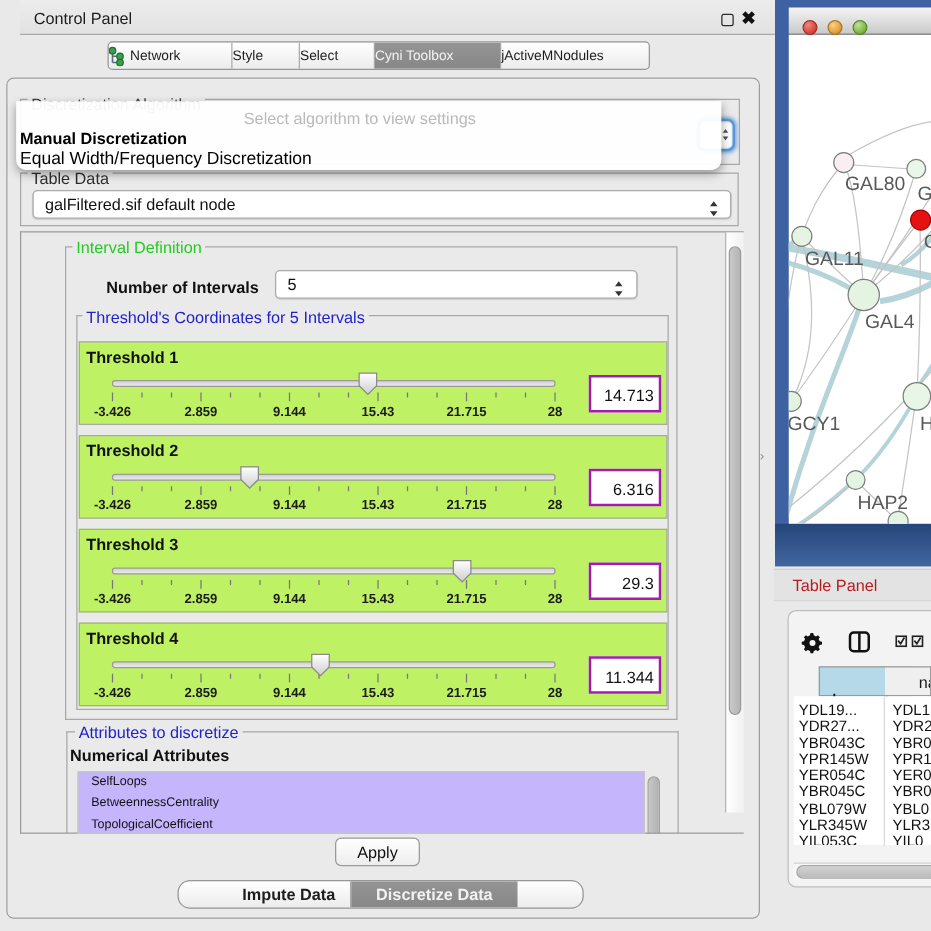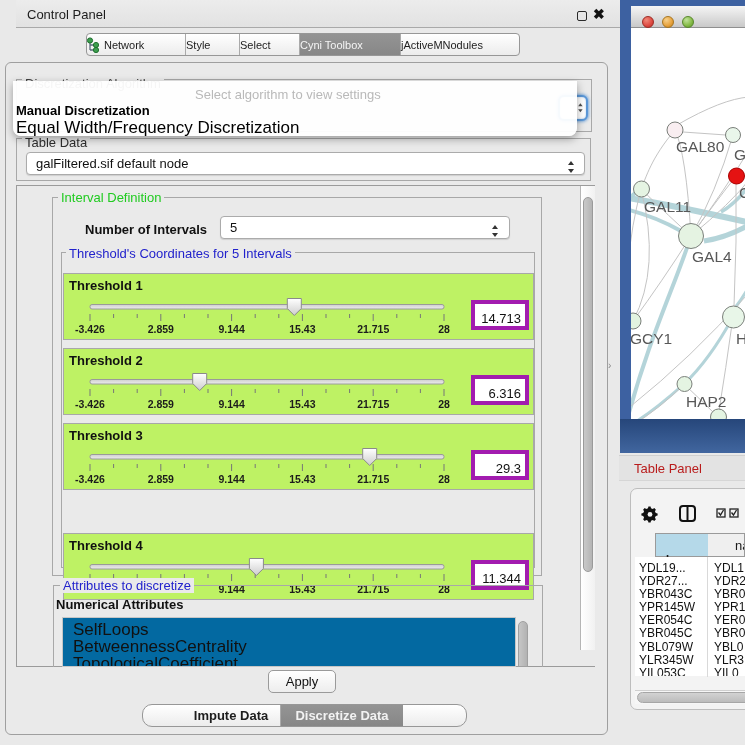--- a/index.html
+++ b/index.html
@@ -24,36 +24,36 @@
 .arr{position:absolute;width:9px;}
 .arr:before{content:"";position:absolute;left:0;top:0;border:3.5px solid transparent;border-bottom:4.5px solid #333;margin-top:-4px;}
 .arr:after{content:"";position:absolute;left:0;top:7px;border:3.5px solid transparent;border-top:4.5px solid #333;}
 
 #viewport{left:16px;top:185px;width:579px;height:482px;border:1px solid #9b9b9b;border-right:none;background:#eaeaea;}
 #vsb{left:580px;top:186px;width:15px;height:464px;background:linear-gradient(90deg,#ffffff,#f1f1f1);border-left:1px solid #b5b5b5;}
 #vsb .thumb{position:absolute;left:2px;top:11px;width:10px;height:375px;background:linear-gradient(90deg,#c9c9c9,#b4b4b4);border:1px solid #9a9a9a;border-radius:6px;}
 
 .tbox{position:absolute;left:63px;width:471px;height:67px;border:1px solid #a8a8a8;background:#bef264;}
 .tbox .lbl{position:absolute;left:5px;top:4px;font-size:13px;font-weight:bold;color:#111;}
-.vbox{position:absolute;left:407px;top:26px;width:58px;height:30px;background:#fff;border:4px solid #a21caf;font-size:13px;color:#111;text-align:right;padding:7px 4px 0 0;}
-
-#numlist{left:62px;top:617px;width:454px;height:50px;background:#0369a1;border:1px solid #c6c6c6;font-size:17px;color:#111;overflow:hidden;}
+.vbox{position:absolute;left:407px;top:26px;width:58px;height:30px;background:#fff;border:2px solid #a21caf;font-size:13px;color:#111;text-align:right;padding:7px 4px 0 0;}
+
+#numlist{left:62px;top:617px;width:454px;height:50px;background:#c4b5fd;border:1px solid #c6c6c6;font-size:10px;color:#111;overflow:hidden;}
 #numlist div{padding:2px 0 1px 10px;height:17px;}
 
 #applybtn{left:268px;top:670px;width:68px;height:23px;background:linear-gradient(#ffffff,#ededed);border:1px solid #9a9a9a;border-radius:5px;font-size:13px;color:#111;text-align:center;padding-top:3px;}
 
 #btabs{left:142px;top:704px;width:325px;height:23px;background:linear-gradient(#ffffff,#ececec);border:1px solid #979797;border-radius:10px;display:flex;overflow:hidden;padding-left:39px;}
 #btabs .seg{height:100%;display:flex;align-items:center;justify-content:center;font-size:13px;font-weight:bold;color:#1d1d1d;border-right:1px solid #aaa;}
 #btabs .seg:last-child{border-right:none;}
 #btabs .sel{background:linear-gradient(#949494,#878787);color:#f2f2f2;}
 
 #popup{left:13px;top:81px;width:564px;height:55px;background:rgba(255,255,255,.95);border-radius:0 0 8px 8px;box-shadow:0 3px 8px rgba(0,0,0,.35);}
 #popup .hint{position:absolute;left:182px;top:6px;font-size:13px;color:#b9b9b9;}
 #popup .it1{position:absolute;left:3px;top:22px;font-size:13px;font-weight:bold;color:#000;}
-#popup .it2{position:absolute;left:3px;top:37px;font-size:17px;color:#000;}
+#popup .it2{position:absolute;left:3px;top:37px;font-size:14px;color:#000;}
 
 #netframe{left:620px;top:0;width:125px;height:453px;background:#3d61a1;}
 #netframe .btm{position:absolute;left:0;top:419px;width:125px;height:34px;background:linear-gradient(#26467a,#41669f);}
 #nettitle{left:631px;top:6px;width:114px;height:22px;background:linear-gradient(#f5f5f5,#c9c9c9);border-bottom:1px solid #8f8f8f;}
 .light{position:absolute;top:10px;width:12px;height:12px;border-radius:50%;}
 #netcanvas{left:631px;top:28px;width:114px;height:391px;background:#fff;}
 
 #tp-bar{left:619px;top:455px;width:126px;height:26px;background:#e3e3e3;border-top:1px solid #d0d0d0;border-bottom:1px solid #d6d6d6;}
 #tp-bar span{position:absolute;left:15px;top:5px;font-size:13px;color:#b91c1c;}
 #tablewin{left:630px;top:488px;width:125px;height:222px;background:#f3f3f3;border:1px solid #bdbdbd;border-radius:7px;}
@@ -243,21 +243,21 @@
           <stop offset="1" stop-color="#ececec"></stop>
         </linearGradient>
 <linearGradient id="thm" x1="0" y1="0" x2="0" y2="1">
           <stop offset="0" stop-color="#ffffff"></stop>
           <stop offset="1" stop-color="#cdcdcd"></stop>
         </linearGradient>
       </defs>
 </svg>
  <div class="vbox">29.3</div>
 </div>
-<div class="tbox abs" style="top:497.5px;margin-top:35px;">
+<div class="tbox abs" style="top:497.5px;">
  <div class="lbl">Threshold 4</div>
  <svg class="abs" style="left:0;top:0;" width="469" height="65" viewBox="0 0 469 65">
 <rect x="26" y="30.5" width="354" height="4.5" rx="2" fill="url(#trk)" stroke="#9a9a9a" stroke-width="1"></rect>
 <g stroke="#777" stroke-width="1">
         <line x1="26.0" y1="40" x2="26.0" y2="47"></line>
         <line x1="49.6" y1="40" x2="49.6" y2="44"></line>
         <line x1="73.2" y1="40" x2="73.2" y2="44"></line>
         <line x1="96.8" y1="40" x2="96.8" y2="47"></line>
         <line x1="120.4" y1="40" x2="120.4" y2="44"></line>
         <line x1="144.0" y1="40" x2="144.0" y2="44"></line>
@@ -308,21 +308,21 @@
 <div id="popup" class="abs">
  <div class="hint">Select algorithm to view settings</div>
  <div class="it1">Manual Discretization</div>
  <div class="it2">Equal Width/Frequency Discretization</div>
 </div>
 
 <div id="applybtn" class="abs">Apply</div>
 
 <div id="btabs" class="abs">
  <div class="seg" style="width:99px;">Impute Data</div>
- <div class="seg sel" style="width:122px;">Discretize Data</div>
+ <div class="seg sel" style="width:133px;">Discretize Data</div>
 </div>
 
 <div class="divarrow abs">›</div>
 
 <div id="netframe" class="abs">
     <div class="btm"></div>
   </div>
 <div id="nettitle" class="abs">
  <div class="light" style="left:11px;background:radial-gradient(circle at 35% 30%,#f08878,#dd4941 60%,#b23028);border:1px solid #9e2b24;"></div>
  <div class="light" style="left:31px;background:radial-gradient(circle at 35% 30%,#f7d08a,#e6a13c 60%,#bb7d1f);border:1px solid #a8761f;"></div>

